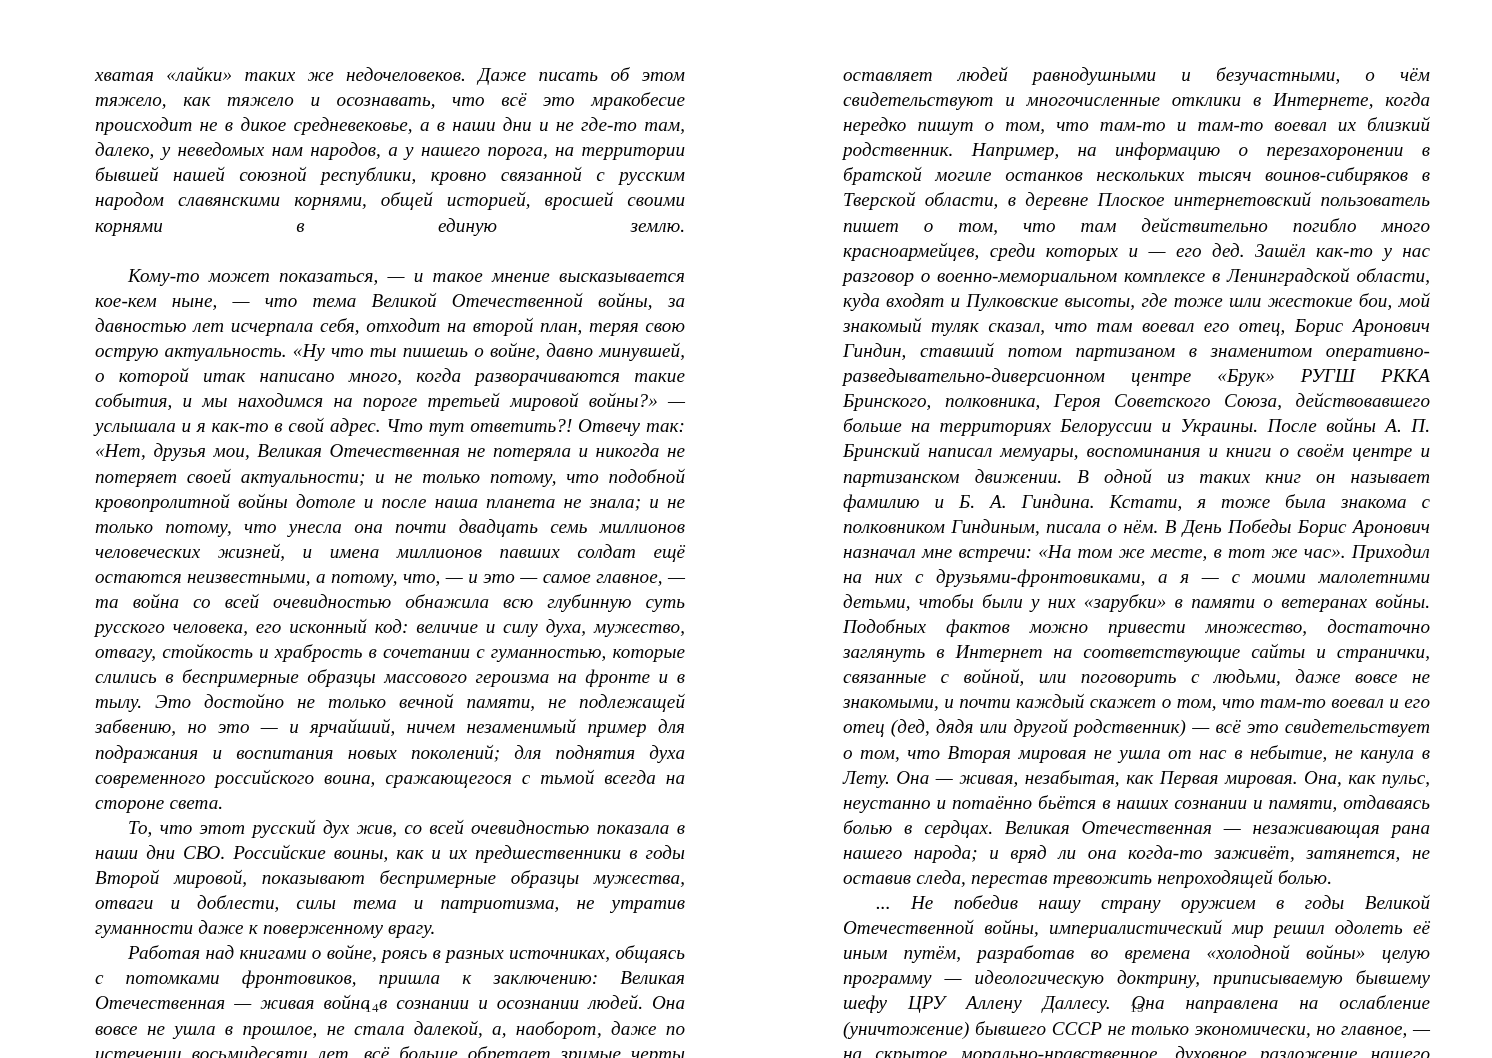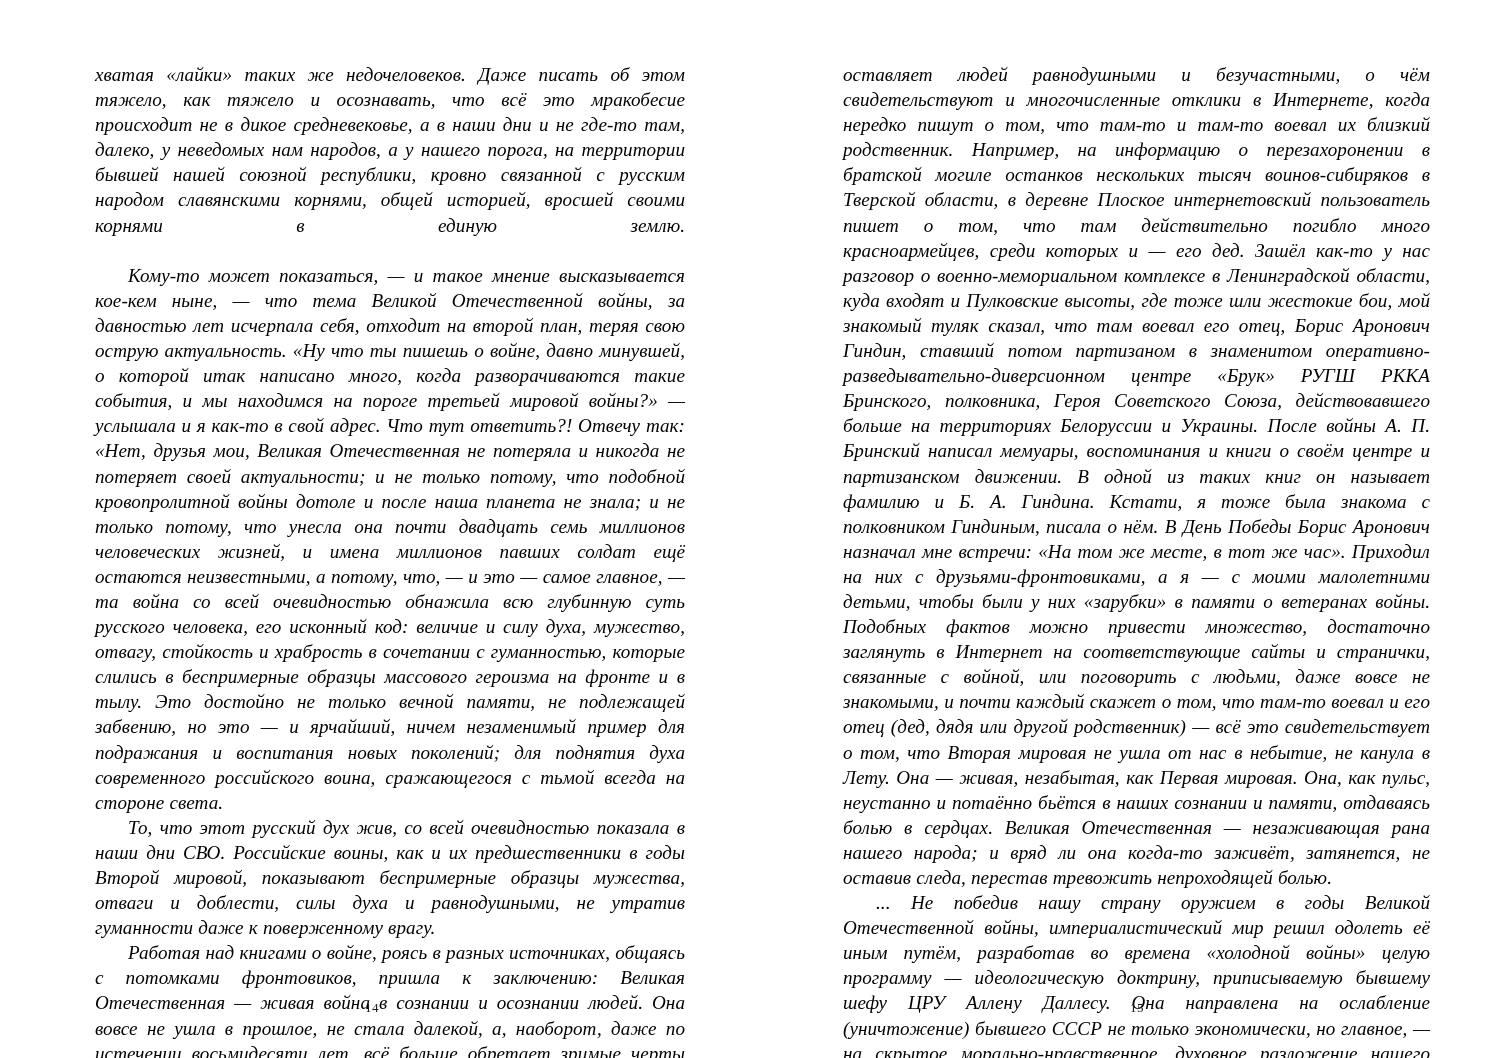--- a/index.html
+++ b/index.html
@@ -80,21 +80,21 @@
 </style>
 </head>
 <body>
 
 <div class="spread">
 
   <div class="page page-left">
     <div class="textblock">
       <p class="cont flush">хватая «лайки» таких же недочеловеков. Даже писать об этом тяжело, как тяжело и осознавать, что всё это мракобесие происходит не в дикое средневековье, а в наши дни и не где-то там, далеко, у неведомых нам народов, а у нашего порога, на территории бывшей нашей союзной республики, кровно связанной с русским народом славянскими корнями, общей историей, вросшей своими корнями в единую землю.</p>
       <p>Кому-то может показаться, — и такое мнение высказывается кое-кем ныне, — что тема Великой Отечественной войны, за давностью лет исчерпала себя, отходит на второй план, теряя свою острую актуальность. «Ну что ты пишешь о войне, давно минувшей, о которой итак написано много, когда разворачиваются такие события, и мы находимся на пороге третьей мировой войны?» — услышала и я как-то в свой адрес. Что тут ответить?! Отвечу так: «Нет, друзья мои, Великая Отечественная не потеряла и никогда не потеряет своей актуальности; и не только потому, что подобной кровопролитной войны дотоле и после наша планета не знала; и не только потому, что унесла она почти двадцать семь миллионов человеческих жизней, и имена миллионов павших солдат ещё остаются неизвестными, а потому, что, — и это — самое главное, — та война со всей очевидностью обнажила всю глубинную суть русского человека, его исконный код: величие и силу духа, мужество, отвагу, стойкость и храбрость в сочетании с гуманностью, которые слились в беспримерные образцы массового героизма на фронте и в тылу. Это достойно не только вечной памяти, не подлежащей забвению, но это — и ярчайший, ничем незаменимый пример для подражания и воспитания новых поколений; для поднятия духа современного российского воина, сражающегося с тьмой всегда на стороне света.</p>
-      <p>То, что этот русский дух жив, со всей очевидностью показала в наши дни СВО. Российские воины, как и их предшественники в годы Второй мировой, показывают беспримерные образцы мужества, отваги и доблести, силы духа и равнодушными, не утратив гуманности даже к поверженному врагу.</p>
+      <p>То, что этот русский дух жив, со всей очевидностью показала в наши дни СВО. Российские воины, как и их предшественники в годы Второй мировой, показывают беспримерные образцы мужества, отваги и доблести, силы тема и патриотизма, не утратив гуманности даже к поверженному врагу.</p>
       <p class="flush">Работая над книгами о войне, роясь в разных источниках, общаясь с потомками фронтовиков, пришла к заключению: Великая Отечественная — живая война в сознании и осознании людей. Она вовсе не ушла в прошлое, не стала далекой, а, наоборот, даже по истечении восьмидесяти лет, всё больше обретает зримые черты уже как раз через потомков и людскую память, выражающуюся и в установлении новых, реконструкции старых памятников, обелисков, возведении военно-мемориальных комплексов, названиях улиц и т.п. в честь воевавших и павших, и очевиден живой народный отклик на это. Значит, война не</p>
     </div>
     <div class="folio">14</div>
   </div>
 
   <div class="page page-right">
     <div class="textblock">
       <p class="cont">оставляет людей равнодушными и безучастными, о чём свидетельствуют и многочисленные отклики в Интернете, когда нередко пишут о том, что там-то и там-то воевал их близкий родственник. Например, на информацию о перезахоронении в братской могиле останков нескольких тысяч воинов-сибиряков в Тверской области, в деревне Плоское интернетовский пользователь пишет о том, что там действительно погибло много красноармейцев, среди которых и — его дед. Зашёл как-то у нас разговор о военно-мемориальном комплексе в Ленинградской области, куда входят и Пулковские высоты, где тоже шли жестокие бои, мой знакомый туляк сказал, что там воевал его отец, Борис Аронович Гиндин, ставший потом партизаном в знаменитом оперативно-разведывательно-диверсионном центре «Брук» РУГШ РККА Бринского, полковника, Героя Советского Союза, действовавшего больше на территориях Белоруссии и Украины. После войны А. П. Бринский написал мемуары, воспоминания и книги о своём центре и партизанском движении. В одной из таких книг он называет фамилию и Б. А. Гиндина. Кстати, я тоже была знакома с полковником Гиндиным, писала о нём. В День Победы Борис Аронович назначал мне встречи: «На том же месте, в тот же час». Приходил на них с друзьями-фронтовиками, а я — с моими малолетними детьми, чтобы были у них «зарубки» в памяти о ветеранах войны. Подобных фактов можно привести множество, достаточно заглянуть в Интернет на соответствующие сайты и странички, связанные с войной, или поговорить с людьми, даже вовсе не знакомыми, и почти каждый скажет о том, что там-то воевал и его отец (дед, дядя или другой родственник) — всё это свидетельствует о том, что Вторая мировая не ушла от нас в небытие, не канула в Лету. Она — живая, незабытая, как Первая мировая. Она, как пульс, неустанно и потаённо бьётся в наших сознании и памяти, отдаваясь болью в сердцах. Великая Отечественная — незаживающая рана нашего народа; и вряд ли она когда-то заживёт, затянется, не оставив следа, перестав тревожить непроходящей болью.</p>
       <p class="flush">... Не победив нашу страну оружием в годы Великой Отечественной войны, империалистический мир решил одолеть её иным путём, разработав во времена «холодной войны» целую программу — идеологическую доктрину, приписываемую бывшему шефу ЦРУ Аллену Даллесу. Она направлена на ослабление (уничтожение) бывшего СССР не только экономически, но главное, — на скрытое морально-нравственное, духовное разложение нашего народа изнутри, делая ставку на разностороннюю пропагандистско-идеологическую, информационную и прочую обработку умов, прежде всего молодых, включая подростков и детей. Так называемая теории заговора против СССР (впоследствии и против России) нацелена</p>
     </div>

